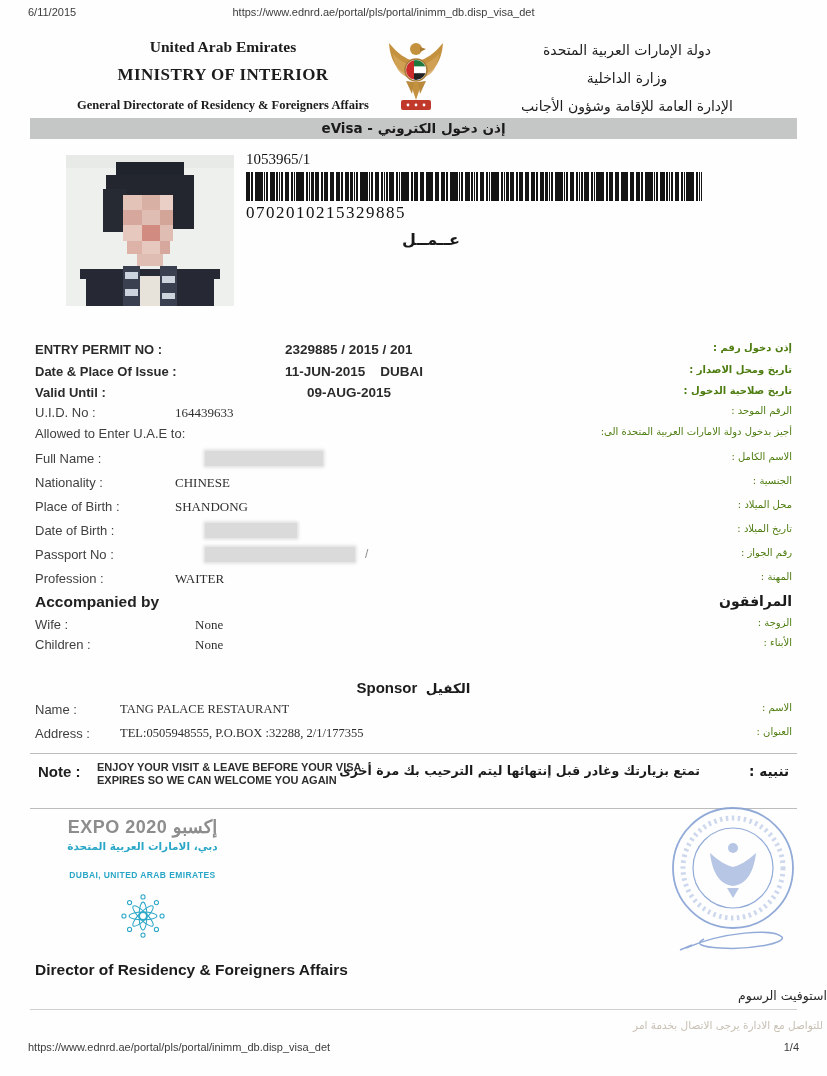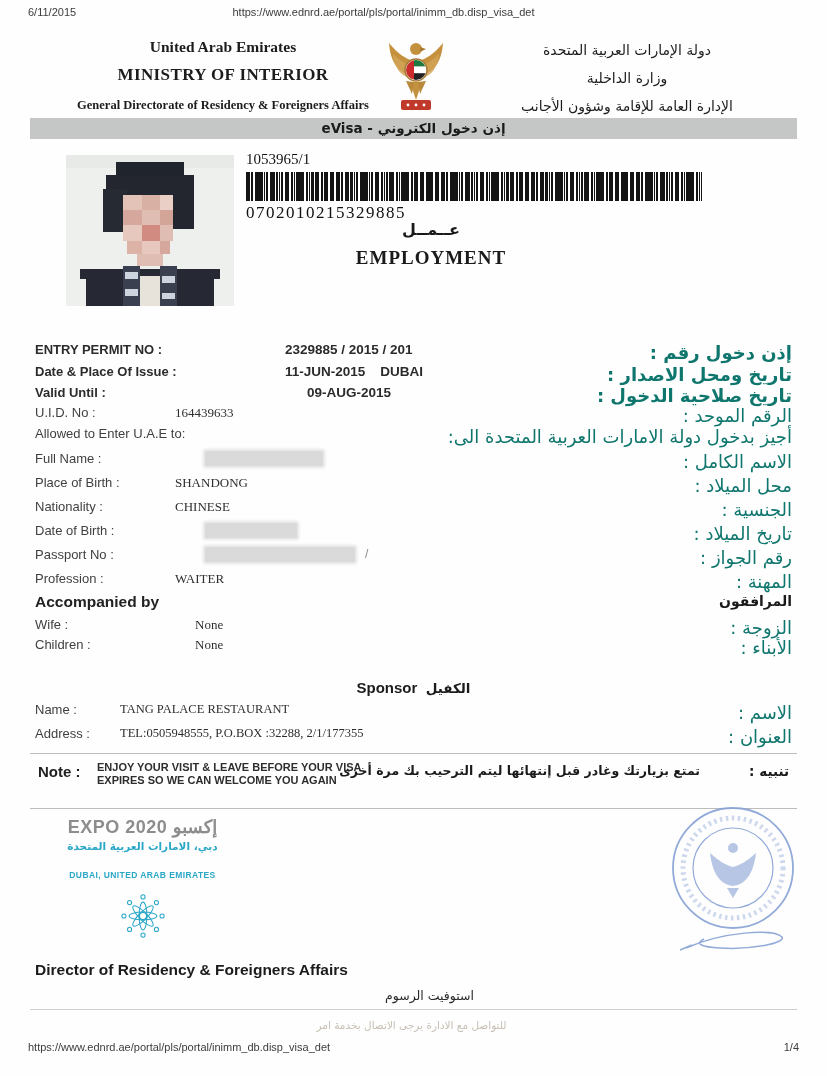--- a/index.html
+++ b/index.html
@@ -5,21 +5,21 @@
   html,body{margin:0;padding:0;background:#e9e9e9;}
   .page{position:relative;width:827px;height:1076px;background:#fefefe;overflow:hidden;
         font-family:"Liberation Sans",sans-serif;color:#222;}
   .ar{font-family:"DejaVu Sans",sans-serif;direction:rtl;unicode-bidi:isolate;}
 
   
   .print-date{position:absolute;left:28px;top:6px;font-size:11px;color:#3c3c3c;}
   .print-url{position:absolute;left:0;right:60px;top:6px;text-align:center;font-size:11px;color:#3c3c3c;}
   .footer-url{position:absolute;left:28px;top:1041px;font-size:11px;color:#3c3c3c;}
   .page-num{position:absolute;right:28px;top:1041px;font-size:11px;color:#3c3c3c;}
-  .contact-note{position:absolute;left:0;right:4px;top:1019px;text-align:center;font-size:10.5px;color:#c8c0b4;}
+  .contact-note{position:absolute;left:0;right:4px;top:1019px;text-align:right;font-size:10.5px;color:#c8c0b4;}
 
   
   .hdr-en{position:absolute;left:58px;top:38px;width:330px;text-align:center;
           font-family:"Liberation Serif",serif;color:#1c1c1c;}
   .hdr-en .l1{font-size:15.5px;font-weight:bold;}
   .hdr-en .l2{font-size:17px;font-weight:bold;margin-top:9px;letter-spacing:.4px;}
   .hdr-en .l3{font-size:12.5px;font-weight:bold;margin-top:13px;}
   .hdr-ar{position:absolute;right:30px;top:36px;width:340px;text-align:center;
           font-size:14px;color:#1c1c1c;line-height:28px;font-weight:500;}
   .emblem{position:absolute;left:384px;top:34px;width:64px;height:82px;}
@@ -33,35 +33,35 @@
 
   
   .file-no{position:absolute;left:246px;top:151px;font-family:"Liberation Serif",serif;font-size:15px;color:#111;}
   .barcode{position:absolute;left:246px;top:172px;width:456px;height:29px;background-color:#fff;
      background-image:
        repeating-linear-gradient(90deg,#141414 0 2px,transparent 2px 5px),
        repeating-linear-gradient(90deg,#141414 0 1px,transparent 1px 3px),
        repeating-linear-gradient(90deg,#141414 0 3px,transparent 3px 13px);}
   .barcode-no{position:absolute;left:246px;top:203px;font-family:"Liberation Serif",serif;
               font-size:17px;letter-spacing:1.5px;color:#111;}
-  .vtype-ar{position:absolute;left:246px;top:220px;width:370px;text-align:center;
+  .vtype-ar{position:absolute;left:246px;top:230px;width:370px;text-align:center;
             font-size:16px;font-weight:bold;color:#1a1a1a;}
   .vtype-en{position:absolute;left:246px;top:247px;width:370px;text-align:center;
             font-family:"Liberation Serif",serif;font-size:19px;font-weight:bold;
             letter-spacing:1px;color:#1a1a1a;}
 
   
   .fields{position:absolute;left:35px;top:315px;width:757px;margin-top:27px;}
   .frow{position:relative;}
   .lbl{position:absolute;left:0;font-size:13px;color:#3f3f3f;white-space:pre;}
   .lbl.b{font-weight:bold;color:#2b2b2b;}
   .val{position:absolute;left:140px;font-family:"Liberation Serif",serif;font-size:13px;color:#2e2e2e;white-space:pre;}
   .val.big{left:250px;font-family:"Liberation Sans",sans-serif;font-weight:bold;font-size:13.5px;color:#2b2b2b;}
   .val.big2{left:272px;font-family:"Liberation Sans",sans-serif;font-weight:bold;font-size:13.5px;color:#2b2b2b;}
-  .lbl-ar{position:absolute;right:0;font-size:18px;color:#0f766e;white-space:nowrap;}
+  .lbl-ar{position:absolute;right:0;font-size:10px;color:#4d7c0f;white-space:nowrap;}
   .heading-en{position:absolute;left:0;font-size:15.5px;font-weight:bold;color:#222;}
   .heading-ar{position:absolute;right:0;font-size:14px;font-weight:bold;color:#1a1a1a;}
   .redact{position:absolute;left:170px;top:0;height:15px;background:#dadada;
           box-shadow:0 0 3px 2px #e4e4e4;border-radius:1px;}
   .redact-slash{position:absolute;left:330px;font-size:12px;color:#8a8a8a;}
 
   
   .sponsor-title{position:absolute;left:0;right:0;top:679px;text-align:center;font-size:15px;}
   .sponsor-title .en{font-weight:bold;color:#1c1c1c;}
   .sponsor-title .arl{font-weight:bold;font-size:13.5px;color:#1c1c1c;}
@@ -85,21 +85,21 @@
   .expo-l2{font-size:10.5px;font-weight:bold;color:#2aa7c7;margin-top:2px;}
   .expo-l3{font-size:8.5px;font-weight:bold;color:#2aa7c7;letter-spacing:.4px;margin-top:18px;}
   .expo-flower{width:52px;height:52px;flex:0 0 auto;}
 
   
   .stamp{position:absolute;left:652px;top:798px;width:162px;height:175px;}
 
   
   .director-en{position:absolute;left:35px;top:961px;font-size:15.5px;font-weight:bold;color:#1c1c1c;}
   .director-ar{position:absolute;right:35px;top:958px;font-size:14px;font-weight:bold;color:#1a1a1a;}
-  .fees{position:absolute;left:0;right:0;top:988px;text-align:center;font-size:12.5px;color:#2a2a2a;margin-left:32px;}
+  .fees{position:absolute;left:0;right:0;top:988px;font-size:12.5px;color:#2a2a2a;margin-left:32px;}
 </style>
 </head>
 <body>
 
 <div class="page">
 
   <div class="print-date">6/11/2015</div>
   <div class="print-url">https://www.ednrd.ae/portal/pls/portal/inimm_db.disp_visa_det</div>
 
   <div class="hdr-en">
@@ -175,21 +175,20 @@
       <rect x="57" y="72" width="8" height="4" fill="#cdd4de"></rect>
       <rect x="35" y="80" width="8" height="4" fill="#cdd4de"></rect>
       <rect x="57" y="82" width="8" height="4" fill="#cdd4de"></rect>
     </svg>
   </div>
 
   <div class="file-no">1053965/1</div>
   <div class="barcode"></div>
   <div class="barcode-no">0702010215329885</div>
   <div class="vtype-ar ar">عــمــل</div>
-  <div class="vtype-en">EMPLOYMENT</div>
 
   <div class="fields">
 
     <div class="frow" style="height:22px">
       <span class="lbl b">ENTRY PERMIT NO :</span>
       <span class="val big">2329885 / 2015 / 201</span>
       <span class="lbl-ar ar" style="font-weight:bold">إذن دخول رقم :</span>
     </div>
 
     <div class="frow" style="height:21px">
@@ -215,29 +214,29 @@
       <span class="lbl-ar ar">أجيز بدخول دولة الامارات العربية المتحدة الى:</span>
     </div>
 
     <div class="frow" style="height:24px">
       <span class="lbl">Full Name :</span>
       <span class="redact" style="width:118px"></span>
       <span class="lbl-ar ar">الاسم الكامل :</span>
     </div>
 
     <div class="frow" style="height:24px">
+      <span class="lbl">Nationality :</span>
+      <span class="val">CHINESE</span>
+      <span class="lbl-ar ar">الجنسية :</span>
+    </div>
+
+    <div class="frow" style="height:24px">
       <span class="lbl">Place of Birth :</span>
       <span class="val">SHANDONG</span>
       <span class="lbl-ar ar">محل الميلاد :</span>
-    </div>
-
-    <div class="frow" style="height:24px">
-      <span class="lbl">Nationality :</span>
-      <span class="val">CHINESE</span>
-      <span class="lbl-ar ar">الجنسية :</span>
     </div>
 
     <div class="frow" style="height:24px">
       <span class="lbl">Date of Birth :</span>
       <span class="redact" style="width:92px"></span>
       <span class="lbl-ar ar">تاريخ الميلاد :</span>
     </div>
 
     <div class="frow" style="height:24px">
       <span class="lbl">Passport No :</span>

